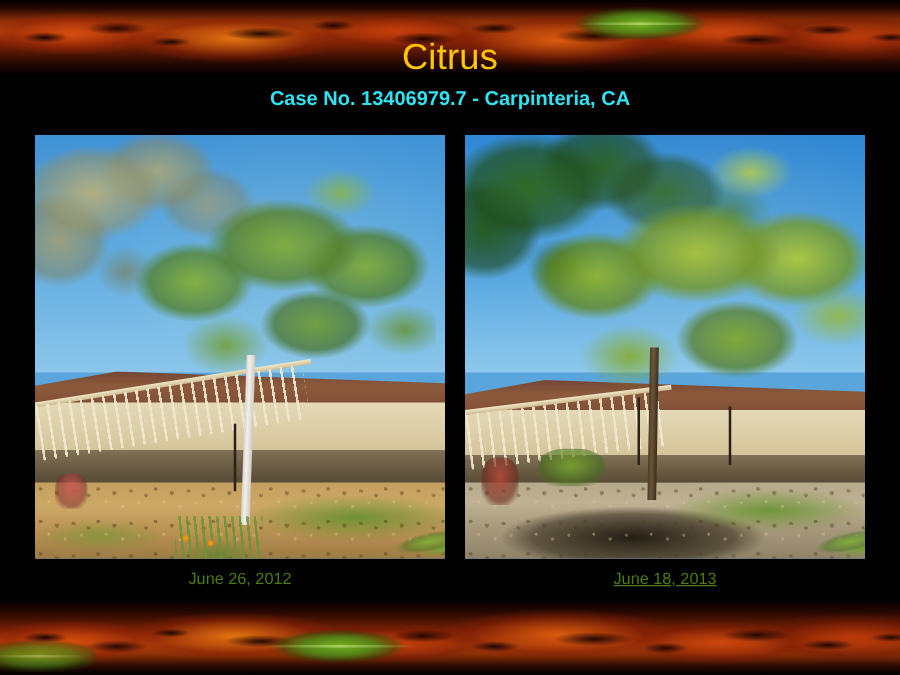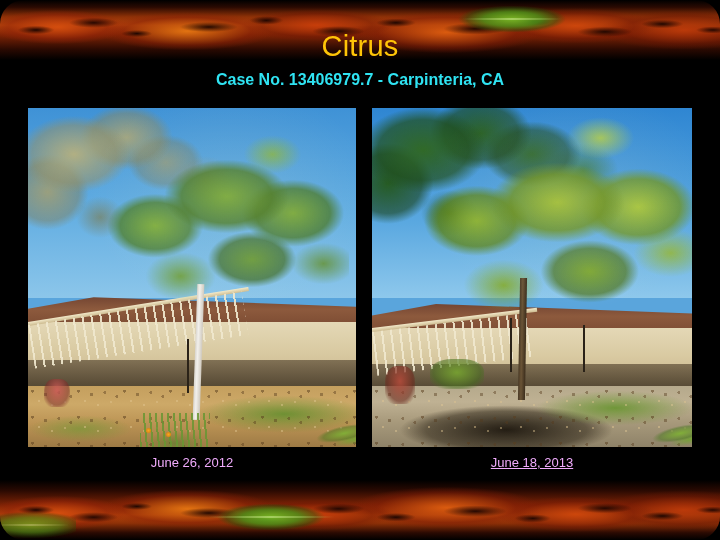--- a/index.html
+++ b/index.html
@@ -7,21 +7,20 @@
   html,body{
     width:720px; height:540px; overflow:hidden;
     background:#000;
     font-family:"Liberation Sans", sans-serif;
   }
   .slide{
     position:relative;
     width:720px; height:540px;
     background:#000;
     overflow:hidden;
-    border-radius:24px;
   }
 
   
   .border-band{
     position:absolute; left:0; width:720px; height:60px;
     overflow:hidden; pointer-events:none;
   }
   .border-band.top{ top:0; }
   .border-band.bottom{ bottom:0; }
 
@@ -270,21 +269,21 @@
 
   
   .sun-wash{
     top:0; height:100%;
     background:radial-gradient(ellipse 200px 160px at 62% 26%, rgba(255,246,196,.12) 0%, rgba(0,0,0,0) 72%);
   }
 
   
   .caption{
     position:absolute; top:456px;
-    font-size:13px; color:#f0abfc; line-height:1;
+    font-size:13px; color:#4d7c0f; line-height:1;
     text-align:center;
   }
   .caption.left-cap { left:28px;  width:328px; }
   .caption.right-cap{ left:372px; width:320px;text-decoration:underline; }
 </style>
 </head>
 <body>
 
 <div class="slide">
 

